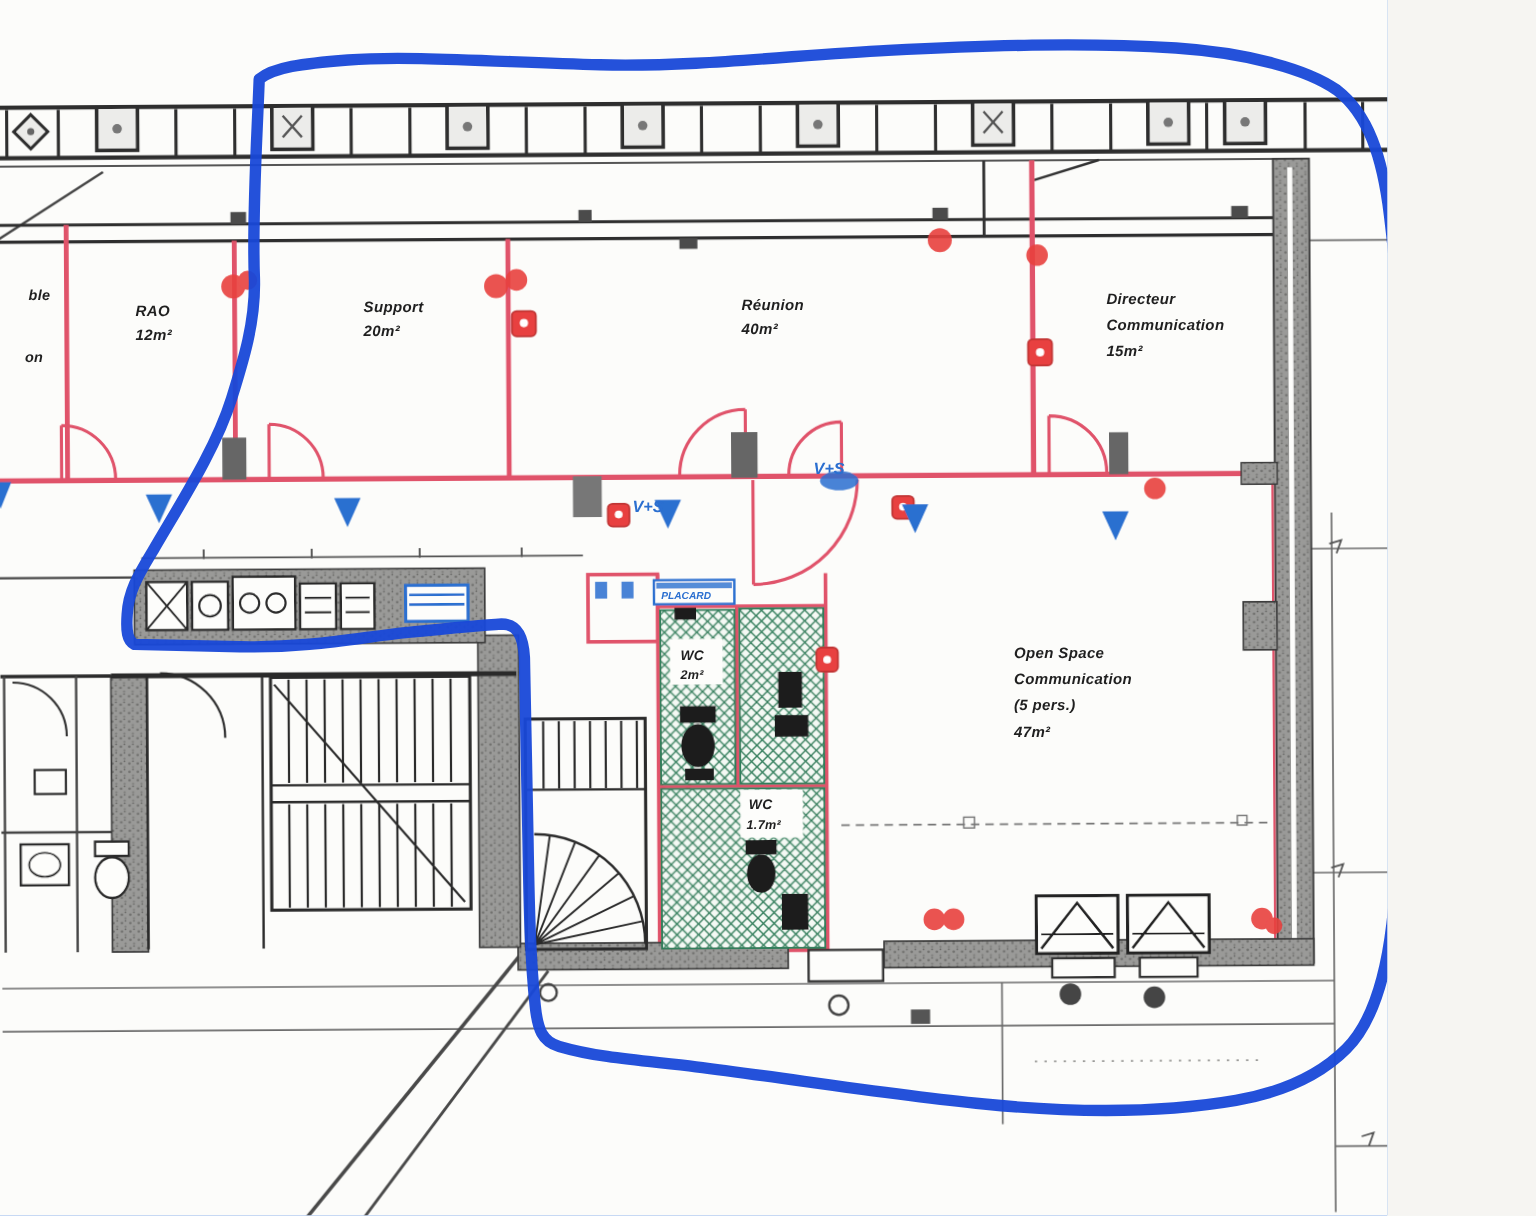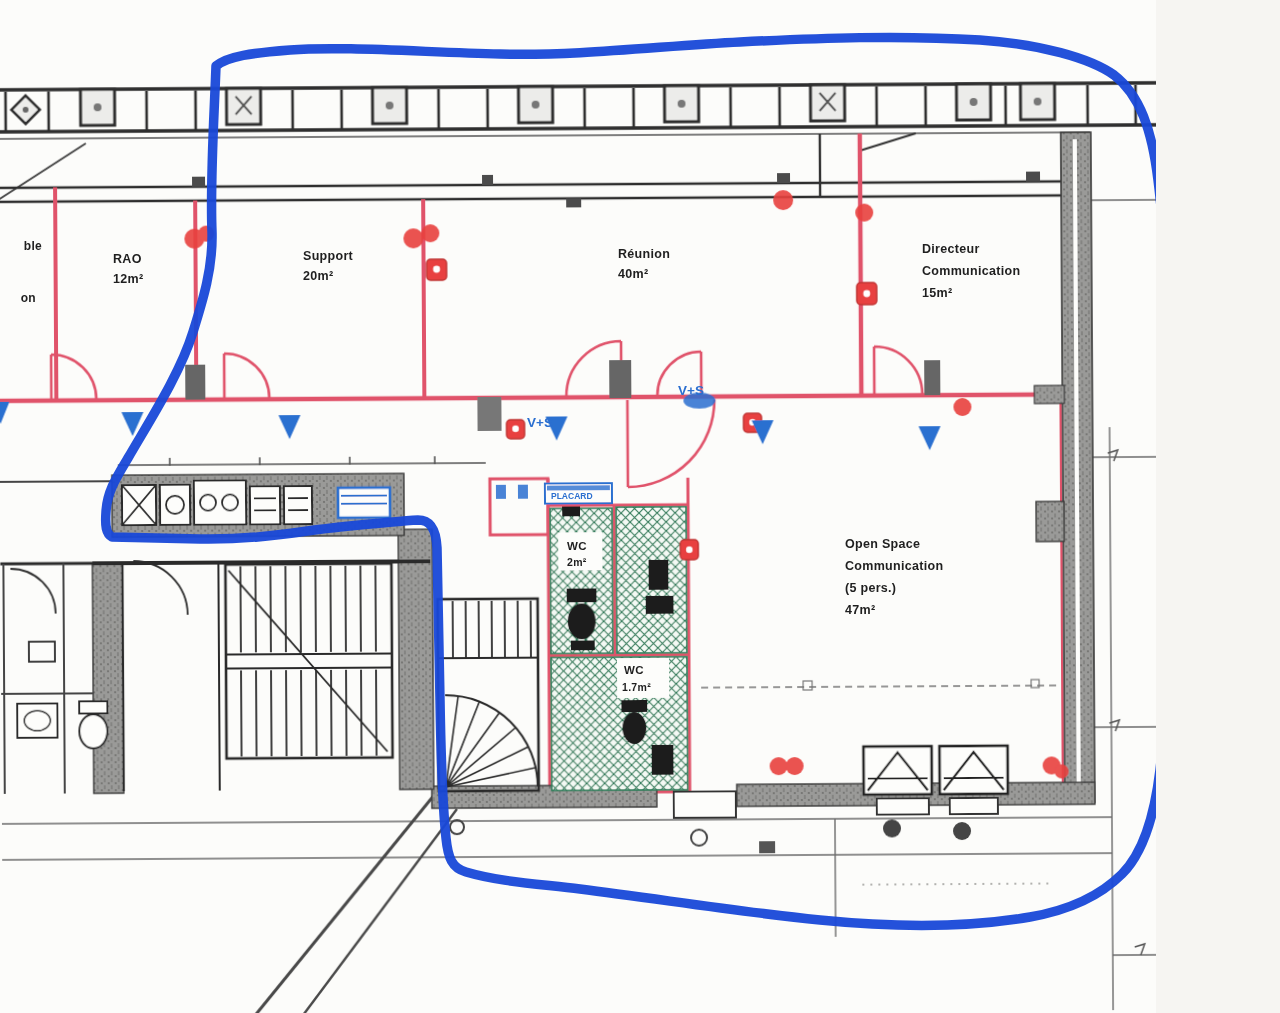--- a/index.html
+++ b/index.html
@@ -1,16 +1,16 @@
 <!DOCTYPE html>
 <html><head>
 <meta charset="utf-8">
 <style>
   html,body{margin:0;padding:0;background:#f6f5f2;}
-  .stage{position:relative;width:1156px;height:1013px;overflow:hidden;background:#3b82f6;}
+  .stage{position:relative;width:1156px;height:1013px;overflow:hidden;background:#3b82f6;font-style:italic;}
   svg{display:block;}
   .scantext{font-family:"Liberation Sans","DejaVu Sans",sans-serif;font-weight:700;fill:#1f1f1f;filter:blur(.35px);letter-spacing:.3px;}
   .bluetext{font-family:"Liberation Sans","DejaVu Sans",sans-serif;font-weight:700;filter:blur(.25px);}
 </style>
 </head>
 <body>
 
 <div class="stage">
 <svg width="1280" height="1013" viewBox="0 0 1280 1013">
   <defs>

